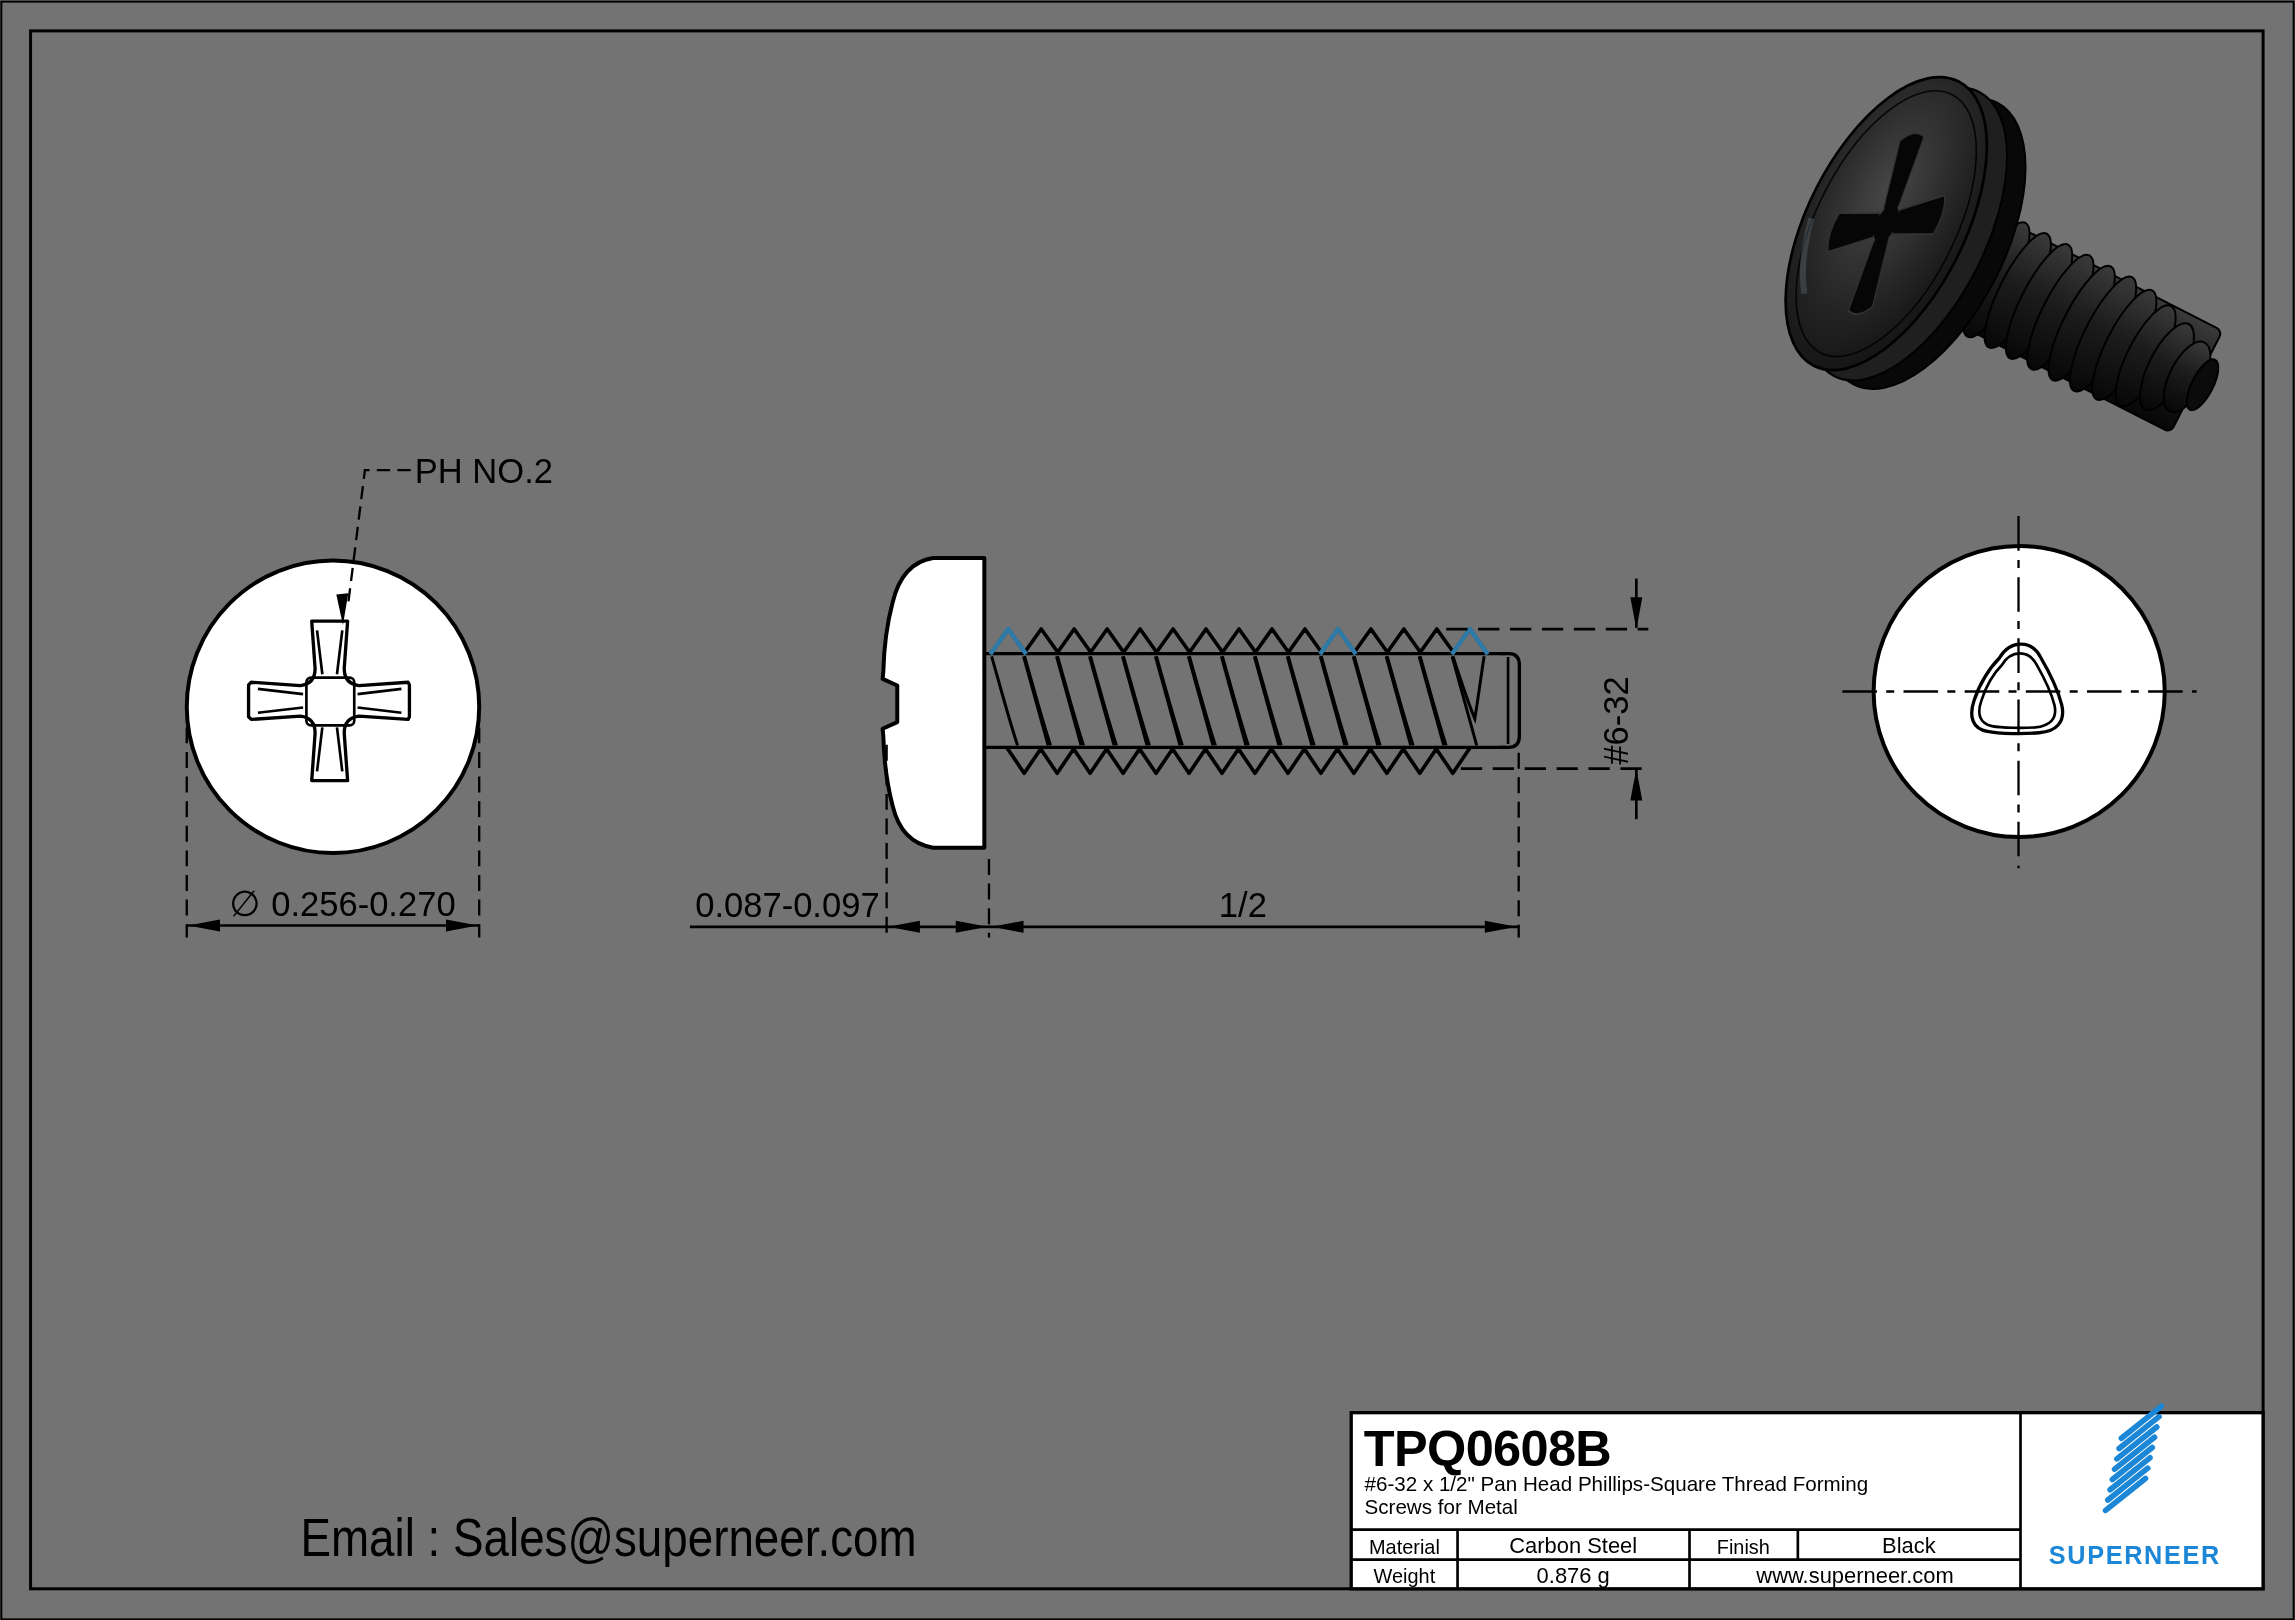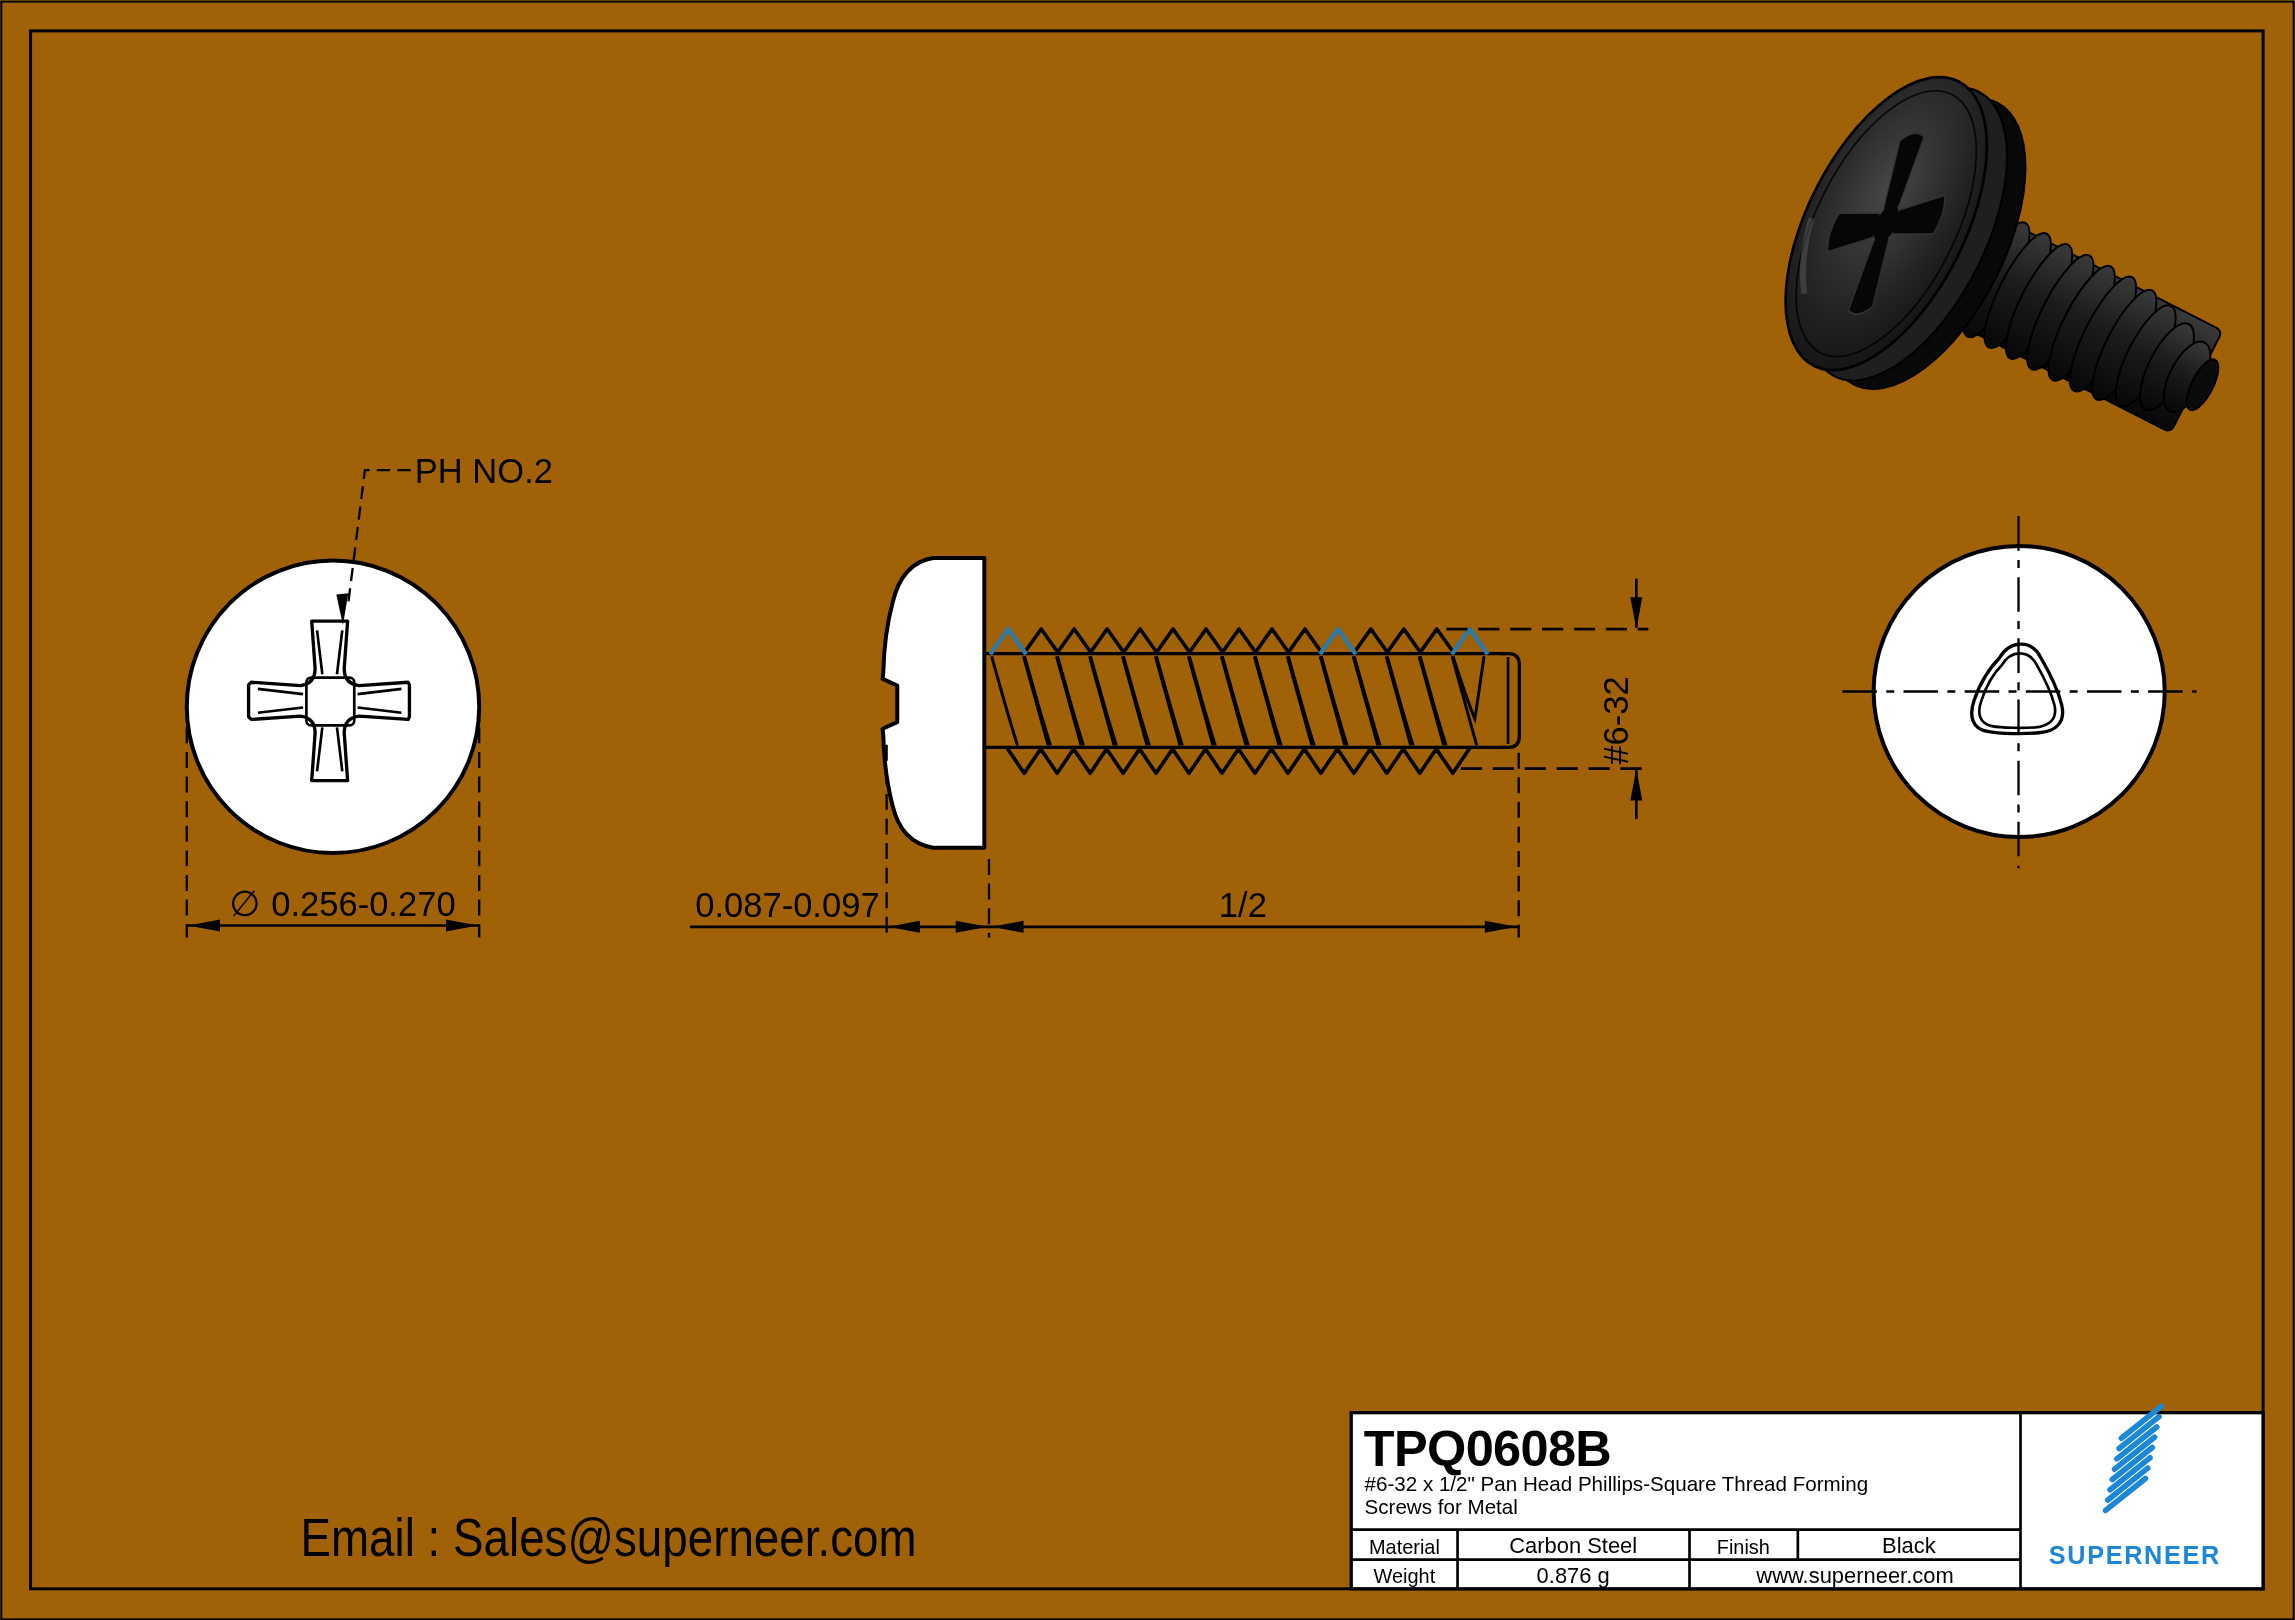--- a/index.html
+++ b/index.html
@@ -1,16 +1,16 @@
 <!DOCTYPE html>
 <html style="font-size:10.6px"><head>
 <meta charset="utf-8">
 <style>
   html,body{margin:0;padding:0;background:#888;}
-  .page{position:relative;width:2295px;height:1621px;background:#a16207;overflow:hidden;
+  .page{position:relative;width:2295px;height:1621px;background:#737373;overflow:hidden;
         font-family:"Liberation Sans","DejaVu Sans",sans-serif;}
   svg{position:absolute;left:0;top:0;}
   .olf  {fill:#fff;stroke:#000;stroke-width:6;stroke-linejoin:round;}
   .med  {fill:none;stroke:#000;stroke-width:5;stroke-linejoin:round;}
   .thin {fill:none;stroke:#000;stroke-width:4;}
   .zig  {fill:none;stroke:#000;stroke-width:5.5;stroke-linejoin:round;}
   .zigblue{fill:none;stroke-width:6.5;stroke-linejoin:round;}
   .flank{fill:none;stroke:#000;stroke-width:4.5;}
   .dash {fill:none;stroke:#000;stroke-width:3.5;stroke-dasharray:24 13;}
   .dashmaj{fill:none;stroke:#000;stroke-width:4;stroke-dasharray:32 16;}

